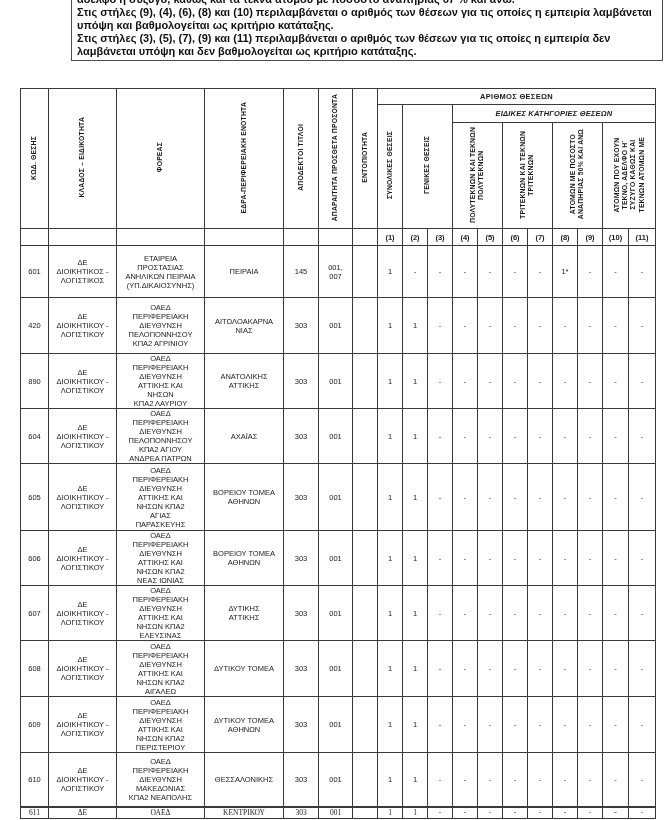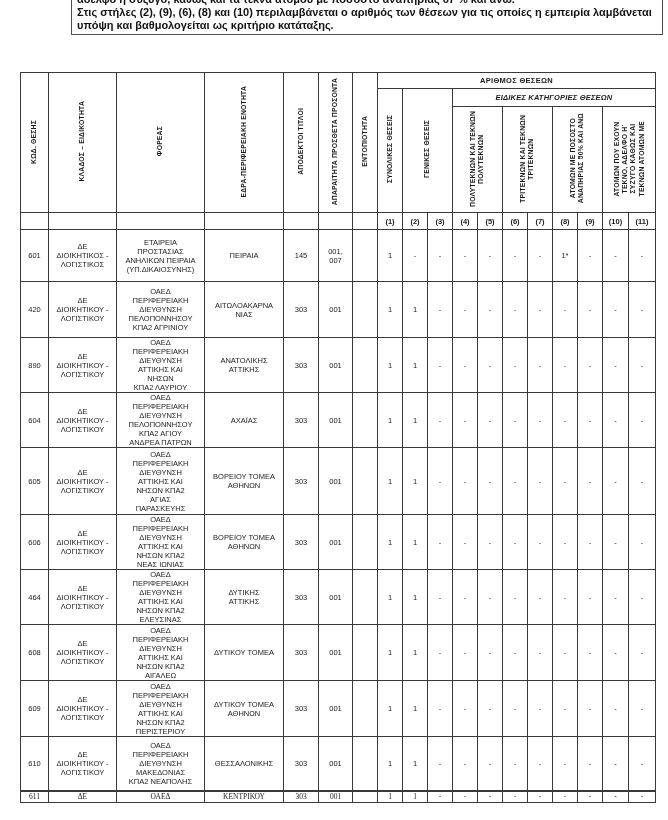--- a/index.html
+++ b/index.html
@@ -15,21 +15,21 @@
   
   .notes{
     position:absolute;left:71px;top:-9px;width:580px;
     border:1px solid #4d4d4d;background:var(--bg);
     padding:1px 5px 2px 5px;
     font-weight:bold;font-size:11px;line-height:13px;color:#111;
   }
   .notes p{margin:0;padding:0;}
   
   table.positions{
-    position:absolute;left:20px;top:72px;width:636px;
+    position:absolute;left:20px;top:88px;width:636px;
     border-collapse:collapse;table-layout:fixed;background:var(--bg);padding-left:36px;
   }
   .positions td,.positions th{
     border:1px solid var(--border);
     padding:0 1px;text-align:center;vertical-align:middle;
     font-size:7.5px;line-height:9px;color:var(--ink);
     overflow:hidden;word-wrap:break-word;
   }
   .positions th{font-weight:bold;}
   .vert{
@@ -47,21 +47,22 @@
   .cell-num{font-size:8px;}
   tr.row-last td{border-top-width:2px;font-family:Liberation Serif, serif;}
 </style>
 </head>
 <body>
 
 <div class="page">
 
   <div class="notes">
     <p>αδελφό ή σύζυγο, καθώς και τα τέκνα ατόμου με ποσοστό αναπηρίας 67 % και άνω.</p>
-    <p>Στις στήλες (2), (9), (6), (8) και (10) περιλαμβάνεται ο αριθμός των θέσεων για τις οποίες η εμπειρία λαμβάνεται υπόψη και βαθμολογείται ως κριτήριο κατάταξης.</p>
+    <p>Στις στήλες (9), (4), (6), (8) και (10) περιλαμβάνεται ο αριθμός των θέσεων για τις οποίες η εμπειρία λαμβάνεται υπόψη και βαθμολογείται ως κριτήριο κατάταξης.</p>
+    <p>Στις στήλες (3), (5), (7), (9) και (11) περιλαμβάνεται ο αριθμός των θέσεων για τις οποίες η εμπειρία δεν λαμβάνεται υπόψη και δεν βαθμολογείται ως κριτήριο κατάταξης.</p>
   </div>
 
   <table class="positions">
     <colgroup>
       <col style="width:28px">
         <col style="width:68px">
         <col style="width:88px">
       <col style="width:79px">
         <col style="width:35px">
         <col style="width:34px">
@@ -287,21 +288,21 @@
           <td class="cell-num">-</td>
           <td class="cell-num">-</td>
           <td class="cell-num">-</td>
           <td class="cell-num">-</td>
           <td class="cell-num">-</td>
           <td class="cell-num">-</td>
           <td class="cell-num">-</td>
           <td class="cell-num">-</td>
         </tr>
         <tr style="height: 53px;">
-          <td class="cell-pre cell-kod">464</td>
+          <td class="cell-pre cell-kod">607</td>
           <td class="cell-pre">ΔΕ
 ΔΙΟΙΚΗΤΙΚΟΥ -
 ΛΟΓΙΣΤΙΚΟΥ</td>
           <td class="cell-pre">ΟΑΕΔ
 ΠΕΡΙΦΕΡΕΙΑΚΗ
 ΔΙΕΥΘΥΝΣΗ
 ΑΤΤΙΚΗΣ ΚΑΙ
 ΝΗΣΩΝ      ΚΠΑ2
 ΕΛΕΥΣΙΝΑΣ</td>
           <td class="cell-pre">ΔΥΤΙΚΗΣ

